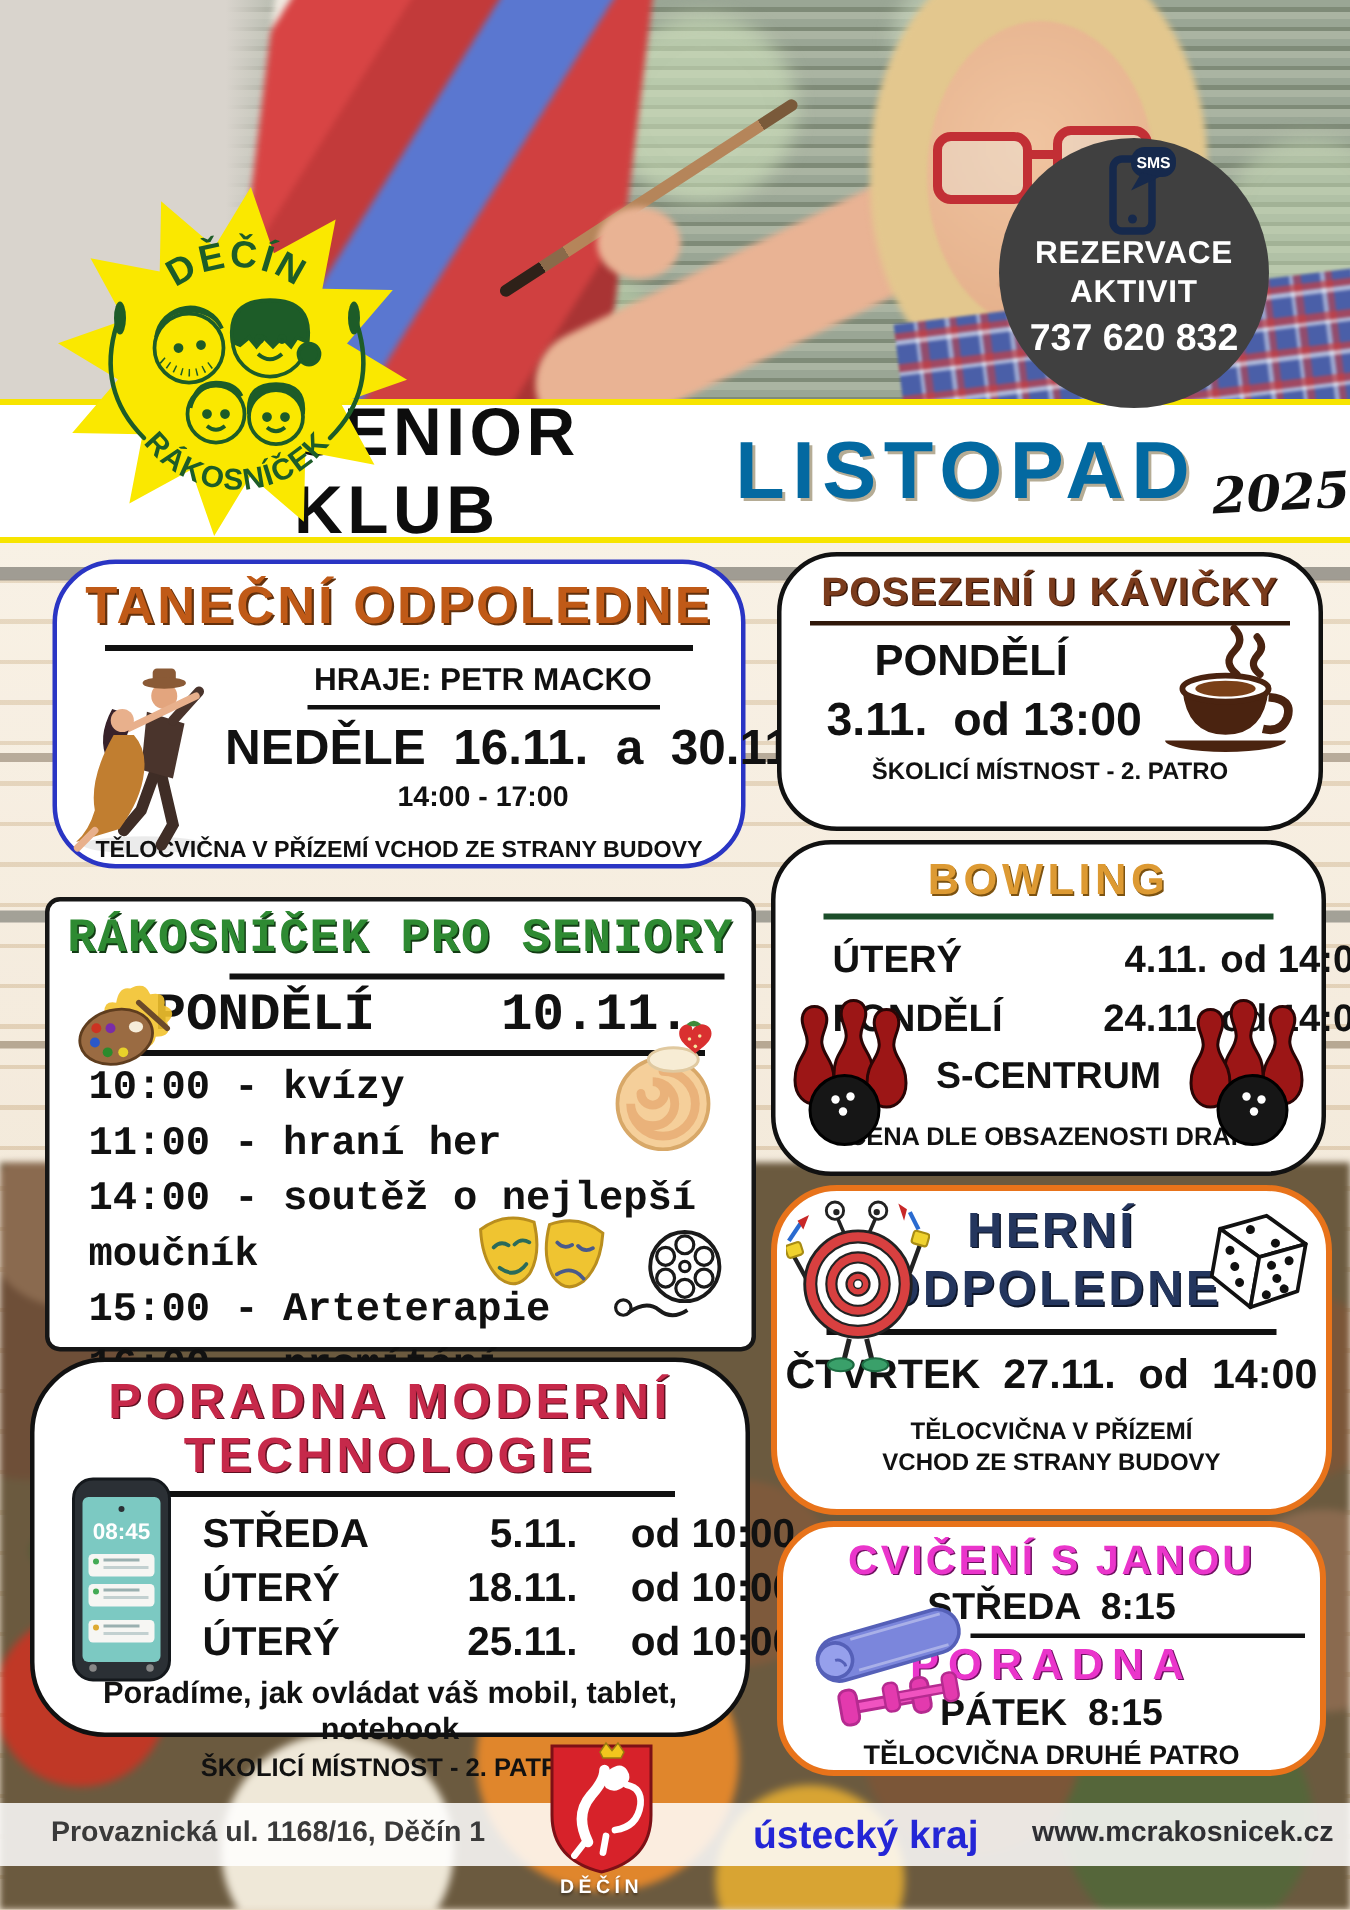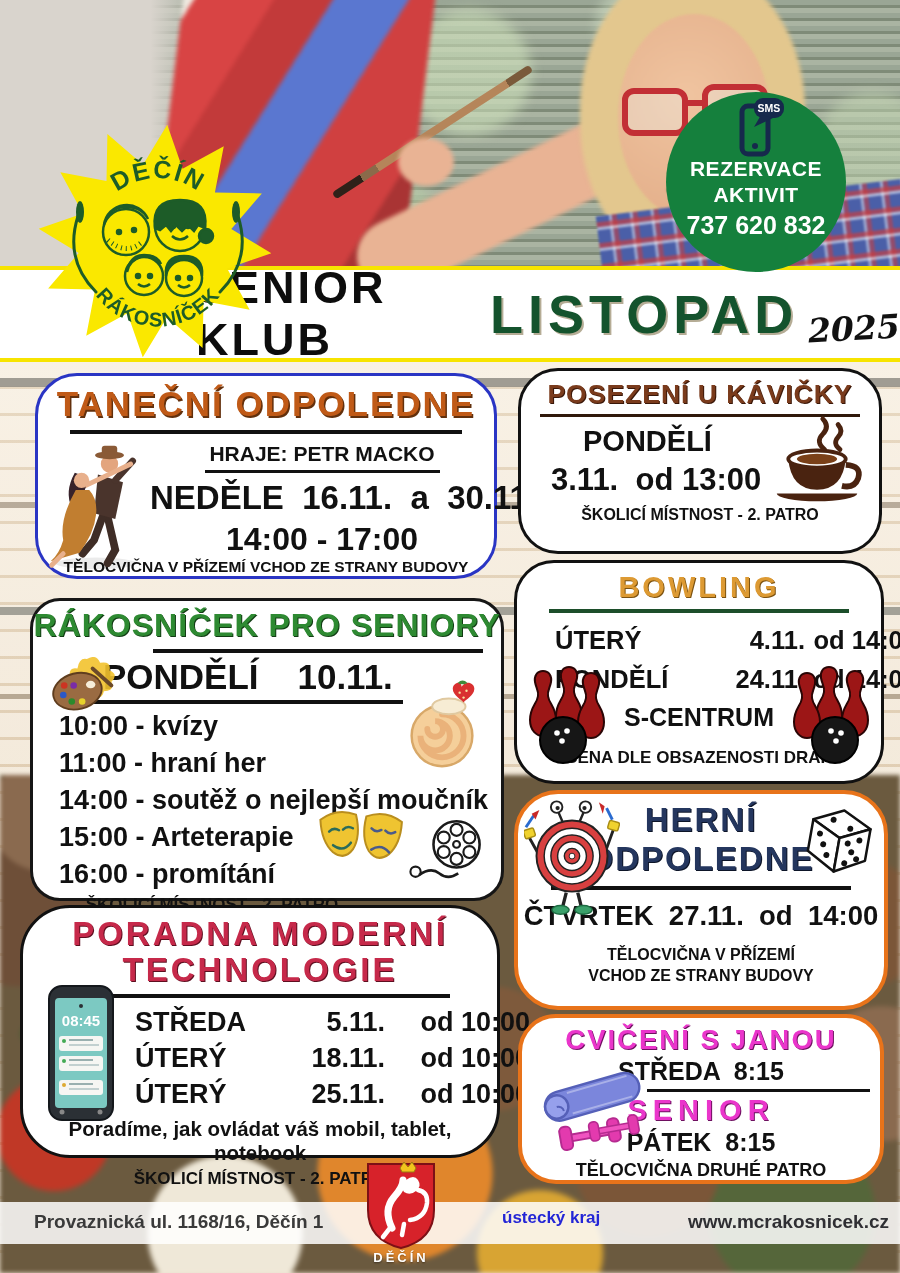--- a/index.html
+++ b/index.html
@@ -34,38 +34,38 @@
   .lens.l{left:622px;top:88px;} .lens.r{left:702px;top:84px;}
   .bridge{left:684px;top:100px;width:22px;height:6px;background:#c22f35;}
   .smile{left:666px;top:178px;width:44px;height:20px;border-bottom:5px solid #b07a5e;border-radius:50%;filter:blur(1px);}
   .shirt{left:600px;top:196px;width:330px;height:90px;transform:rotate(-7deg);filter:blur(1px);
     background-color:#4a5fa8;
     background-image:
       repeating-linear-gradient(0deg,transparent 0 13px,rgba(255,255,255,.55) 13px 16px,rgba(205,60,60,.65) 16px 21px),
       repeating-linear-gradient(90deg,transparent 0 13px,rgba(255,255,255,.45) 13px 16px,rgba(205,60,60,.55) 16px 21px);}
 
   
-  .res-circle{left:666px;top:92px;width:180px;height:180px;border-radius:50%;background:#15803d;
+  .res-circle{left:666px;top:92px;width:180px;height:180px;border-radius:50%;background:#404040;
     text-align:center;color:#fff;font-weight:800;z-index:6;padding-top:64px;}
   .res-circle .l1{font-size:21px;line-height:26px;letter-spacing:.5px;}
   .res-circle .ph{font-size:25px;line-height:30px;margin-top:2px;}
   .sms-icon{position:absolute;left:62px;top:6px;width:58px;height:62px;}
 
   
   .logo{left:38px;top:124px;width:234px;height:234px;z-index:7;}
   .star{position:absolute;inset:0;background:#fae800;transform:rotate(6deg);
     clip-path:polygon(100% 50%,81.9% 58.5%,93.3% 75%,73.3% 73.3%,75% 93.3%,58.5% 81.9%,50% 100%,41.5% 81.9%,25% 93.3%,26.7% 73.3%,6.7% 75%,18.1% 58.5%,0% 50%,18.1% 41.5%,6.7% 25%,26.7% 26.7%,25% 6.7%,41.5% 18.1%,50% 0%,58.5% 18.1%,75% 6.7%,73.3% 26.7%,93.3% 25%,81.9% 41.5%);}
   .logo svg{position:absolute;inset:0;}
 
   
   .band{left:0;top:266px;width:900px;height:96px;background:#fff;
     border-top:4px solid #f7e400;border-bottom:4px solid #f7e400;z-index:5;
     display:flex;align-items:center;padding-left:196px;}
   .band .t-main{font-size:45px;font-weight:800;letter-spacing:3px;color:#0d0d0d;}
-  .band .t-month{font-size:54px;font-weight:800;letter-spacing:5px;color:#14532d;margin-left:38px;
+  .band .t-month{font-size:54px;font-weight:800;letter-spacing:5px;color:#0369a1;margin-left:38px;
     text-shadow:2px 2px 0 rgba(90,70,20,.45);}
   .band .t-year{font-size:33px;font-weight:700;font-family:"DejaVu Serif",serif;font-style:italic;
     color:#111;margin-left:10px;transform:translateY(14px) rotate(-3deg);}
 
   
   .board{left:0;top:362px;width:900px;height:911px;
     background-color:#eedfc8;
     background-image:
       repeating-linear-gradient(180deg,rgba(255,255,255,.4) 0 24px,rgba(165,135,100,.16) 24px 27px),
       linear-gradient(180deg,#f4e8d4,#e3ceb0);}
@@ -86,35 +86,35 @@
       radial-gradient(circle at 72% 78%,#7b5638 0 70px,transparent 76px),
       radial-gradient(circle at 88% 88%,#55663a 0 80px,transparent 86px),
       radial-gradient(circle at 98% 60%,#8a6a4f 0 65px,transparent 70px),
       radial-gradient(circle at 96% 30%,#7b5638 0 60px,transparent 66px),
       radial-gradient(circle at 35% 60%,#5c4a32 0 70px,transparent 76px),
       radial-gradient(circle at 55% 55%,#7e5a3c 0 60px,transparent 64px);}
 
   
   .card{position:absolute;background:#fff;text-align:center;color:#111;}
   .card-l1{left:35px;top:11px;width:462px;height:206px;border:3px solid #2a35c4;border-radius:42px;padding-top:8px;}
-  .card-l2{left:30px;top:236px;width:474px;height:303px;border:3px solid #161616;border-radius:30px;padding-top:6px;}
+  .card-l2{left:30px;top:236px;width:474px;height:303px;border:3px solid #161616;border-radius:10px;padding-top:6px;font-family:Liberation Mono, monospace;}
   .card-l3{left:20px;top:543px;width:480px;height:253px;border:3px solid #111;border-radius:50px;padding-top:8px;}
   .card-r1{left:518px;top:6px;width:364px;height:186px;border:3px solid #111;border-radius:40px;padding-top:8px;}
   .card-r2{left:514px;top:198px;width:370px;height:224px;border:3px solid #111;border-radius:40px;padding-top:8px;}
   .card-r3{left:514px;top:428px;width:374px;height:220px;border:4px solid #e8731a;border-radius:44px;padding-top:6px;}
   .card-r4{left:518px;top:652px;width:366px;height:170px;border:4px solid #e8731a;border-radius:38px;padding-top:6px;}
 
   .hr{height:4px;background:#111;margin:6px auto 8px;}
   .t-l1{font-size:35px;font-weight:800;letter-spacing:2px;color:#c05a17;text-shadow:1.5px 1.5px 0 #63300c;}
   .row-l1{position:relative;height:116px;}
   .col-l1{margin-left:112px;}
   .host{font-size:21px;font-weight:800;margin-top:2px;}
   .host-line{width:235px;height:3px;background:#111;margin:4px auto 6px;}
   .date-l1{font-size:33px;font-weight:800;}
-  .time-l1{font-size:32px;font-weight:800;margin-top:4px;}
+  .time-l1{font-size:19px;font-weight:800;margin-top:4px;}
   .venue-s{font-size:15.5px;font-weight:700;}
 
   .t-l2{font-size:32px;font-weight:800;letter-spacing:1px;color:#2e8a32;text-shadow:1px 1px 0 #123c14;}
   .hr-l2{height:4px;background:#111;width:330px;margin:5px 20px 4px 120px;}
   .date-l2{display:inline-block;font-size:35px;font-weight:800;border-bottom:4px solid #111;
     padding:0 10px 3px 10px;margin-left:60px;}
   .sched{text-align:left;margin-left:26px;margin-top:4px;}
   .sched div{font-size:27px;font-weight:800;line-height:37px;}
   .venue-l2{font-size:17px;font-weight:700;margin-top:2px;margin-right:110px;}
 
@@ -149,21 +149,21 @@
   .time-r4{font-size:25px;font-weight:800;margin-top:1px;}
   .hr-r4{height:3px;background:#111;margin:3px 10px 2px 125px;}
   .sub-r4{font-size:29px;font-weight:800;letter-spacing:6px;color:#ea35cb;text-shadow:1px 1px 0 #6e1060;}
   .venue-r4{font-size:18px;font-weight:700;margin-top:3px;}
 
   .icon{position:absolute;}
 
   
   .fband{left:0;top:1202px;width:900px;height:42px;background:rgba(255,255,255,.85);z-index:8;}
   .f-addr{left:34px;top:1211px;font-size:19px;font-weight:700;color:#3a3a3a;z-index:9;}
-  .f-region{left:502px;top:1208px;font-size:17px;font-weight:800;color:#2426d6;z-index:9;}
+  .f-region{left:502px;top:1208px;font-size:26px;font-weight:800;color:#2426d6;z-index:9;}
   .f-site{left:688px;top:1211px;font-size:19px;font-weight:800;color:#2f2f33;z-index:9;}
   .coat{left:362px;top:1160px;width:78px;height:92px;z-index:9;}
   .f-city{left:352px;top:1250px;width:98px;text-align:center;font-size:13px;font-weight:800;
     letter-spacing:3px;color:#fff;text-shadow:0 1px 2px rgba(0,0,0,.45);z-index:9;}
 </style>
 </head>
 <body>
 
 <div class="abs photo">
   <div class="bokeh"></div>
@@ -515,21 +515,21 @@
             <circle cx="57" cy="52" r="3" fill="#111"></circle>
         </g>
       </svg>
     </span>
   </div>
 
   <div class="card card-r4">
     <div class="t-r4">CVIČENÍ S JANOU</div>
     <div class="time-r4 pre">STŘEDA  8:15</div>
     <div class="hr-r4"></div>
-    <div class="sub-r4">SENIOR</div>
+    <div class="sub-r4">PORADNA</div>
     <div class="time-r4 pre">PÁTEK  8:15</div>
     <div class="venue-r4">TĚLOCVIČNA DRUHÉ PATRO</div>
     <span class="icon" style="left:8px;top:44px">
       <svg viewBox="0 0 130 100" width="126" height="97">
         <g transform="rotate(-16 60 36)">
           <rect x="14" y="22" width="100" height="30" rx="15" fill="#7b86dc" stroke="#5560b8" stroke-width="2.5"></rect>
           <circle cx="26" cy="37" r="12" fill="#96a0ec" stroke="#5560b8" stroke-width="2.5"></circle>
           <path d="M26,37 a6,6 0 0 1 6,6" stroke="#5560b8" stroke-width="2" fill="none"></path>
           <path d="M40,26 L104,26 M40,48 L104,48" stroke="rgba(255,255,255,.35)" stroke-width="2"></path>
         </g>

